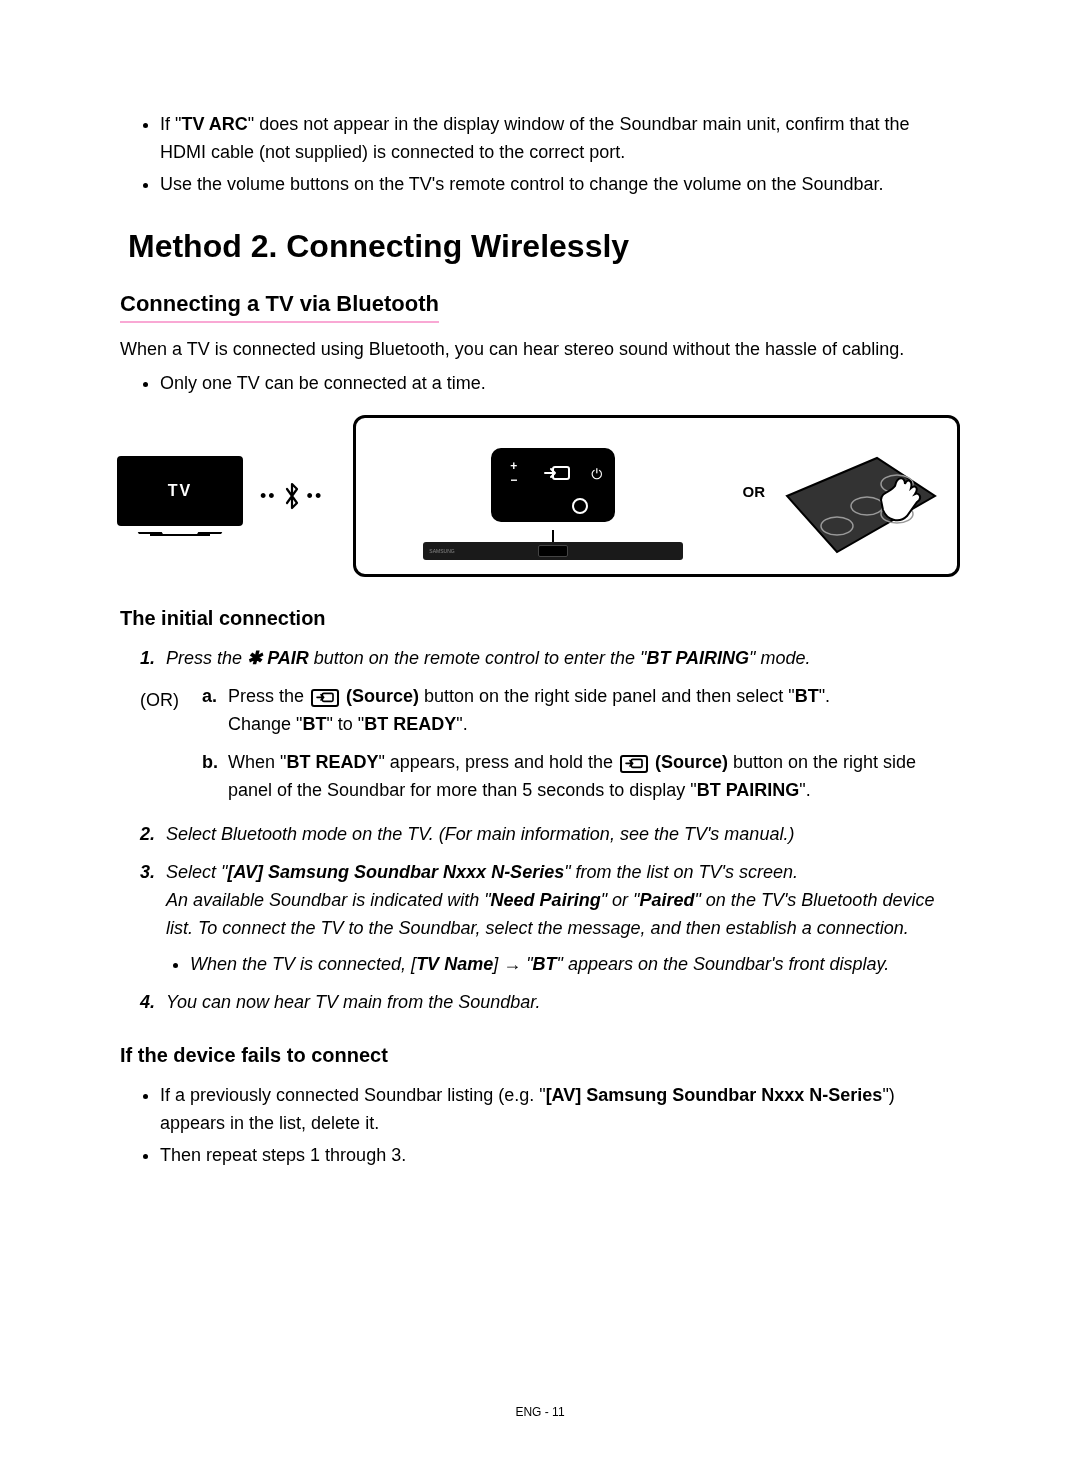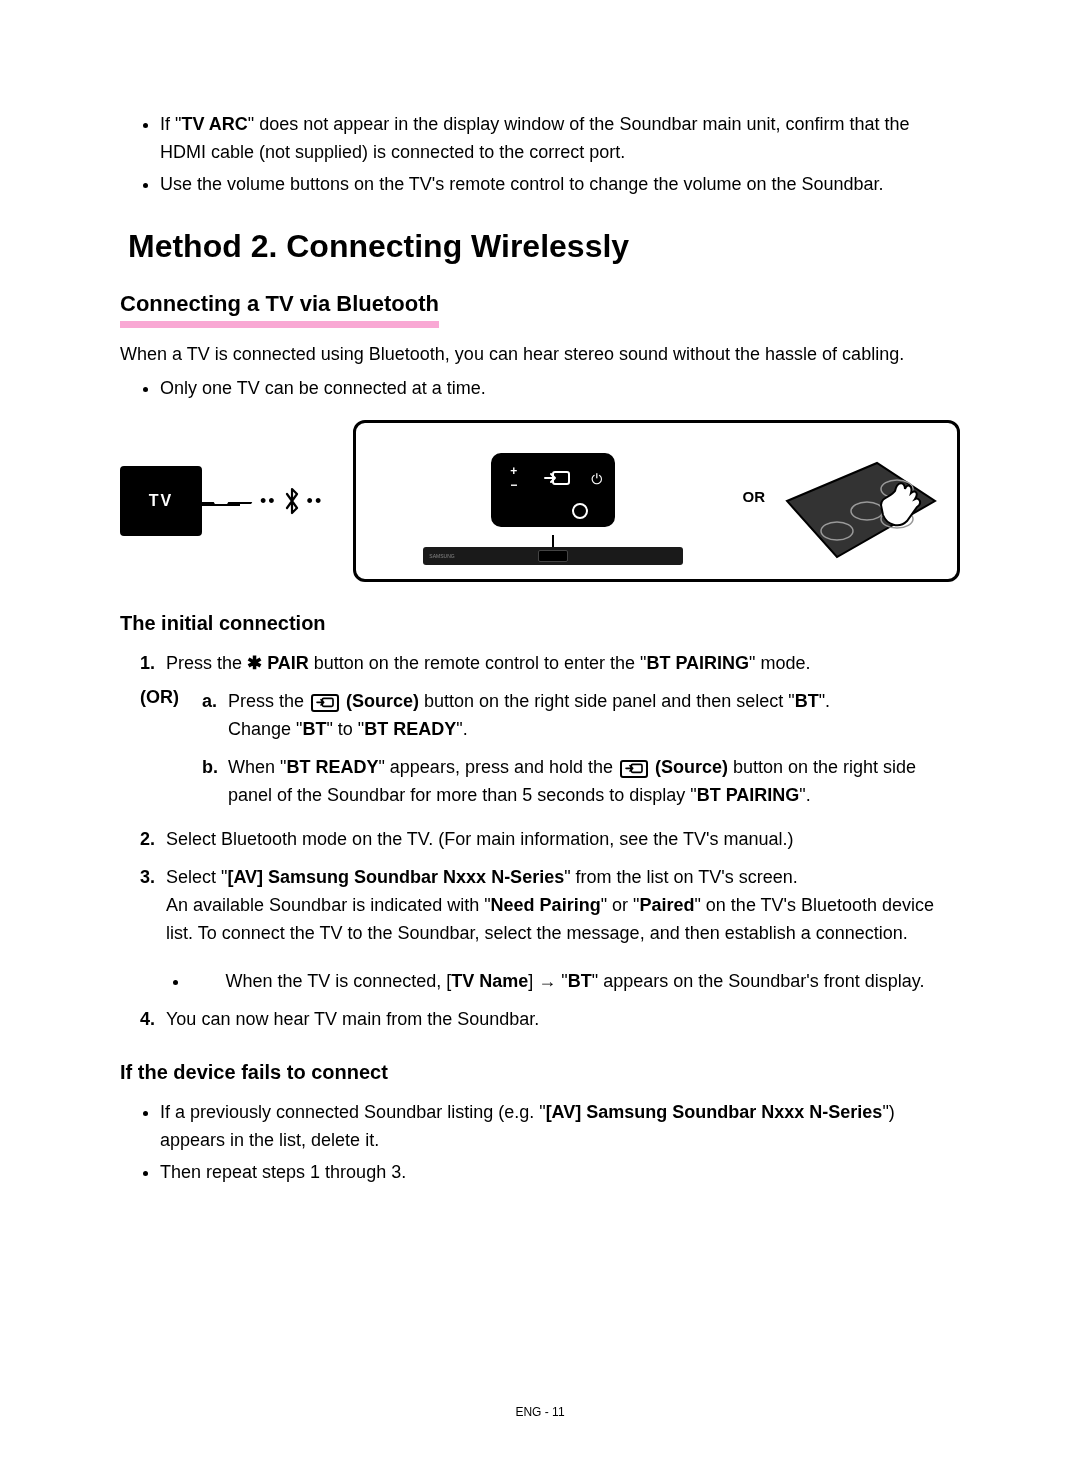--- a/index.html
+++ b/index.html
@@ -31,21 +31,21 @@
   h1.method-title {
     font-size: 32px;
     font-weight: 700;
     margin: 30px 0 26px 8px;
   }
   h2.sub-heading {
     font-size: 22px;
     font-weight: 700;
     margin: 0 0 12px 0;
     padding-bottom: 4px;
-    border-bottom: 7px solid #f9a8d4;
+    border-bottom: 2px solid #f9a8d4;
     display: inline-block;
   }
   h3.section-sub {
     font-size: 20px;
     font-weight: 700;
     margin: 28px 0 14px 0;
   }
   p.body-text {
     font-size: 18px;
     line-height: 28px;
@@ -55,20 +55,21 @@
   .diagram-row {
     display: flex;
     align-items: center;
     gap: 30px;
     margin: 18px 0 30px 0;
   }
   .tv-block {
     width: 120px;
     height: 80px;
     display: flex;
+    flex-direction: column;
     align-items: center;
   }
   .tv-screen {
     width: 100%;
     height: 64px;
     background: #000;
     border: 3px solid #000;
     border-radius: 4px;
     color: #fff;
     display: flex;
@@ -228,20 +229,21 @@
   .touch-panel {
     width: 160px;
     height: 100px;
   }
 
   .ol-steps {
     list-style: none;
     counter-reset: step;
     padding: 0 0 0 20px;
     margin: 0;
+    font-style: italic;
   }
   .ol-steps > li {
     counter-increment: step;
     position: relative;
     padding-left: 26px;
     margin-bottom: 10px;
     font-size: 18px;
     line-height: 28px;
   }
   .ol-steps > li::before {
@@ -250,24 +252,25 @@
     left: 0;
     font-weight: 700;
   }
   .or-sub {
     display: flex;
     gap: 16px;
     margin: 6px 0 6px 0px;
     padding-left: 20px;
   }
   .or-sub .or-col {
-    font-weight: 700;
+    font-weight: 400;
     font-size: 18px;
     width: 46px;
     text-align: left;
+    margin-top: 8px;
   }
   .sub-list {
     list-style: none;
     padding: 0;
     margin: 0;
     flex: 1;
   }
   .sub-list li {
     position: relative;
     padding-left: 26px;
@@ -279,22 +282,21 @@
     position: absolute;
     left: 0;
     font-weight: 700;
   }
   .bt-icon {
     font-weight: bold;
   }
   .nested-bullet {
     list-style: disc;
     padding-left: 24px;
-    margin-top: 20px;
-    text-align: center;
+    margin-top: 8px;
   }
   .footer {
     position: absolute;
     bottom: 60px;
     left: 0;
     right: 0;
     text-align: center;
     font-size: 12px;
   }
 </style>

